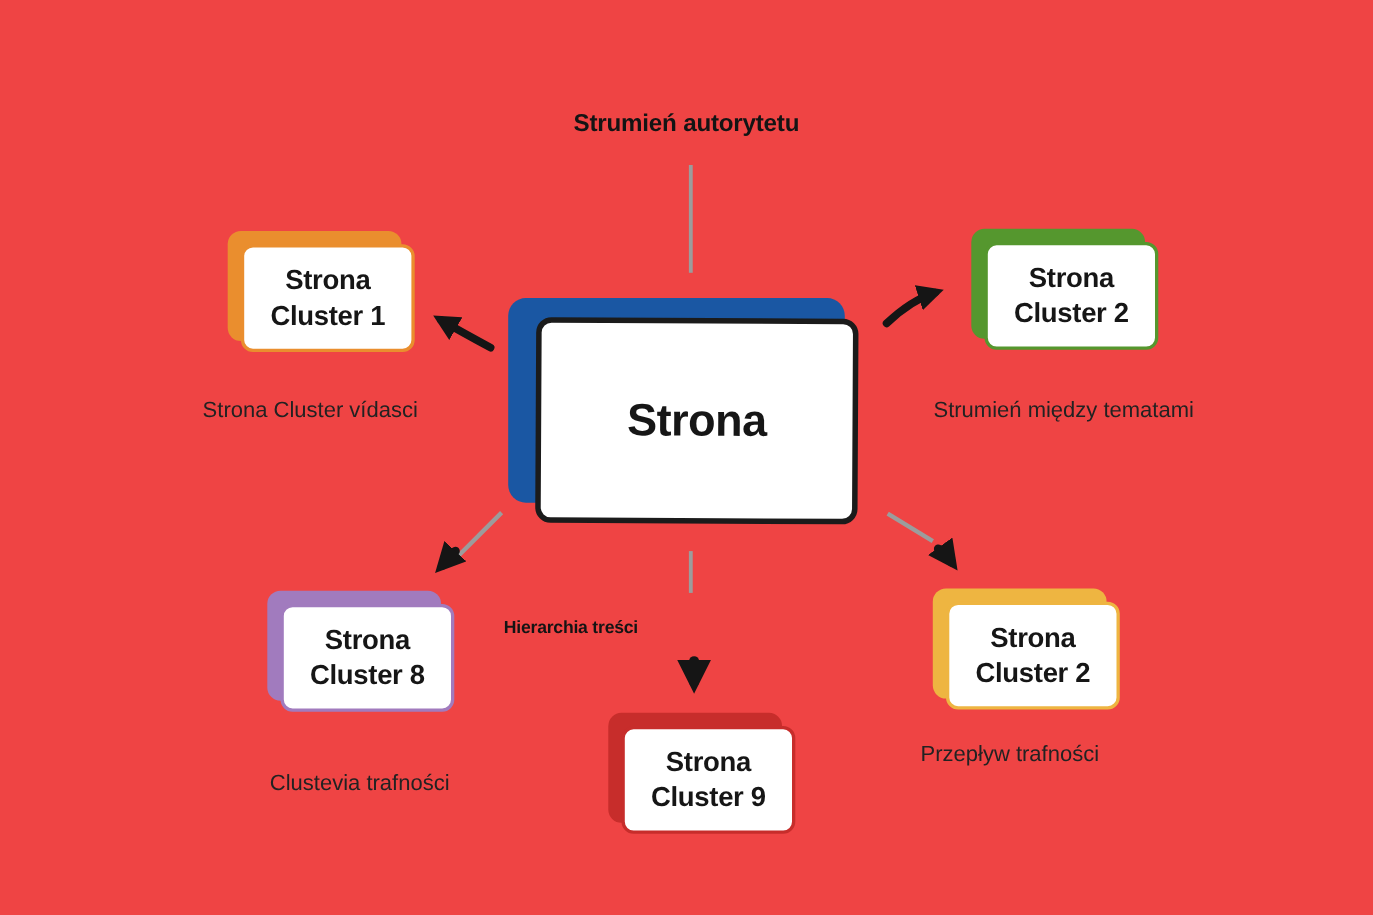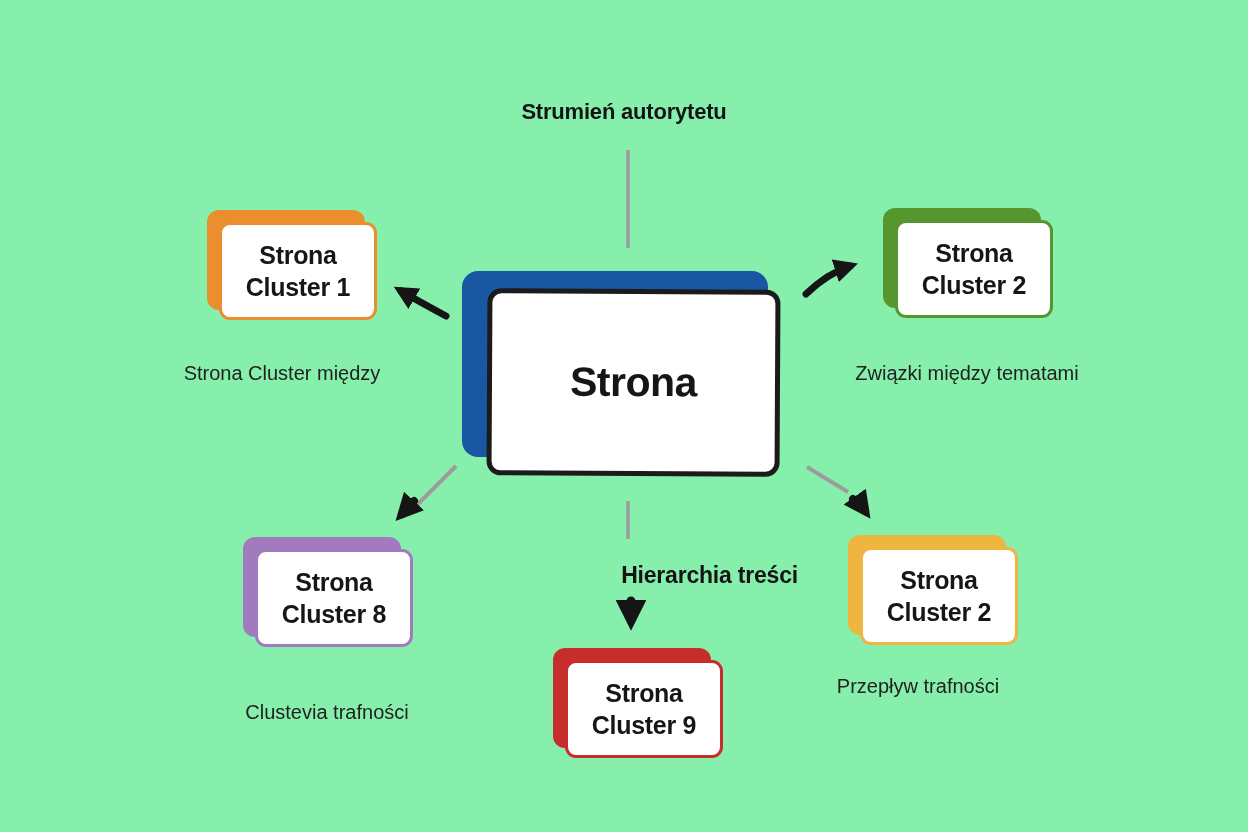--- a/index.html
+++ b/index.html
@@ -1,33 +1,33 @@
 <!DOCTYPE html>
 <html><head>
 <meta charset="utf-8">
 <style>
   html,body{margin:0;padding:0;background:#ffffff;}
   .canvas{
     position:relative;
     width:1248px;height:832px;
-    background:#86efac;
+    background:#ef4444;
     overflow:hidden;
     font-family:"Liberation Sans","DejaVu Sans",sans-serif;
     color:#1a1a1a;
   }
   .abs{position:absolute;}
 
   
   .diagram-title{
     left:454px;top:99px;width:340px;
     text-align:center;font-size:22px;font-weight:700;letter-spacing:-0.2px;color:#141414;
   }
   .hierarchy-label{
     left:458px;top:562px;width:340px;
-    text-align:right;font-size:23px;font-weight:700;letter-spacing:-0.2px;color:#141414;
+    text-align:left;font-size:16px;font-weight:700;letter-spacing:-0.2px;color:#141414;
   }
   .caption{
     text-align:center;font-size:20px;font-weight:400;color:#222222;width:300px;
   }
   .caption-c1{left:132px;top:362px;}
   .caption-c2{left:817px;top:362px;}
   .caption-c3{left:177px;top:701px;}
   .caption-c5{left:768px;top:675px;}
 
   
@@ -105,30 +105,30 @@
     </div>
   </div>
 
   <div class="abs node node-cluster node-c1">
     <div class="back" style="background-color: rgb(234, 142, 46);"></div>
     <div class="front" style="border-color: rgb(234, 142, 46);">
       <span class="l">Strona</span>
       <span class="l">Cluster 1</span>
     </div>
   </div>
-  <div class="abs caption caption-c1">Strona Cluster między</div>
+  <div class="abs caption caption-c1">Strona Cluster vídasci</div>
 
   <div class="abs node node-cluster node-c2">
     <div class="back" style="background-color: rgb(85, 151, 46);"></div>
     <div class="front" style="border-color: rgb(85, 151, 46);">
       <span class="l">Strona</span>
       <span class="l">Cluster 2</span>
     </div>
   </div>
-  <div class="abs caption caption-c2">Związki między tematami</div>
+  <div class="abs caption caption-c2">Strumień między tematami</div>
 
   <div class="abs node node-cluster node-c3">
     <div class="back" style="background-color: rgb(161, 123, 190);"></div>
     <div class="front" style="border-color: rgb(161, 123, 190);">
       <span class="l">Strona</span>
       <span class="l">Cluster 8</span>
     </div>
   </div>
   <div class="abs caption caption-c3">Clustevia trafności</div>
 

